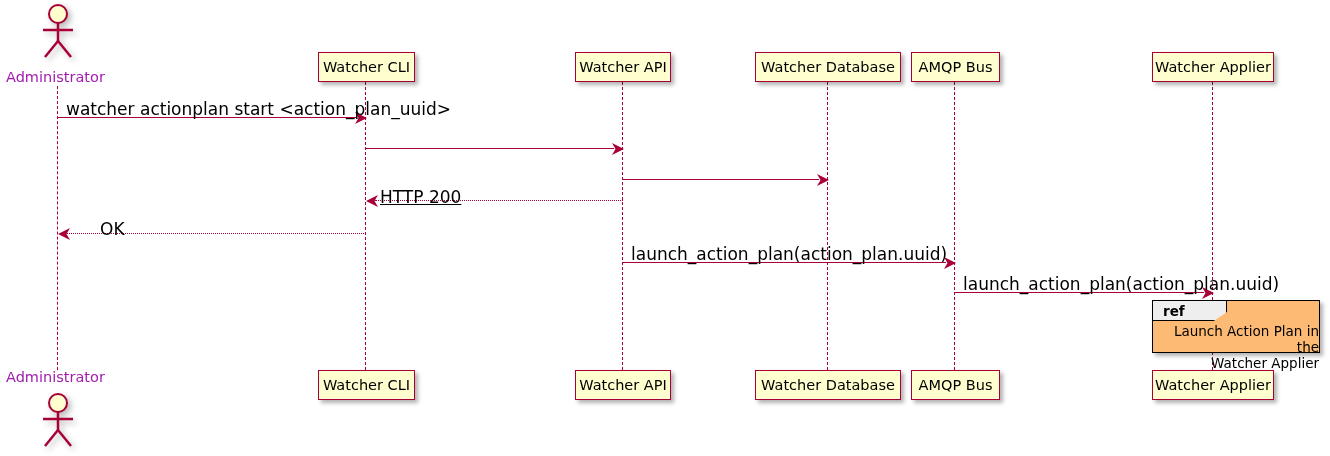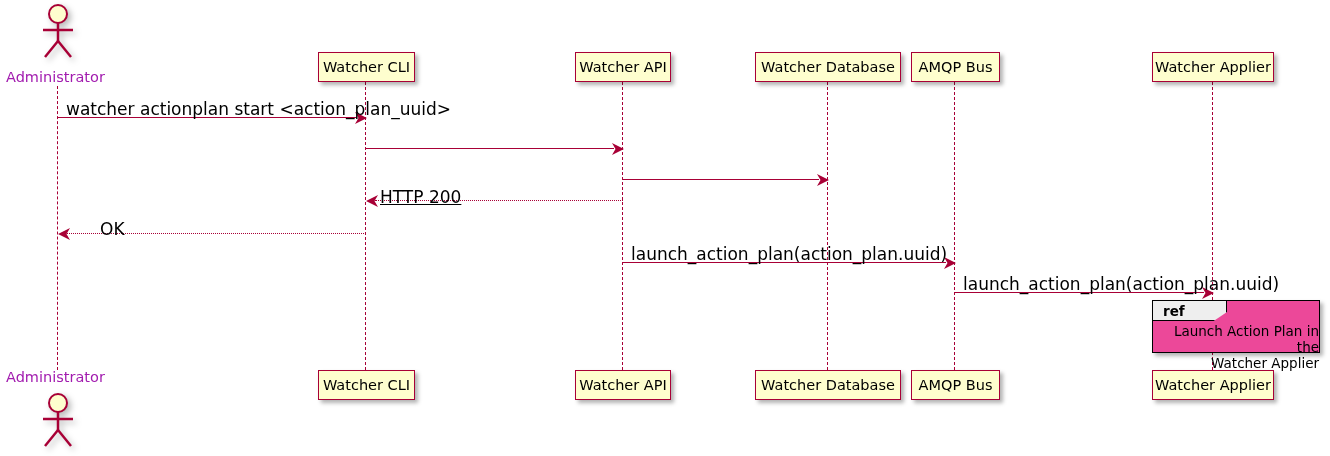--- a/index.html
+++ b/index.html
@@ -62,21 +62,21 @@
     font-size:17px;
     color:#000000;
     white-space:nowrap;
     line-height:1;
   }
 
   
   .refbox{
     position:absolute;
     box-sizing:border-box;
-    background:#ec4899;
+    background:#fdba74;
     border:1.5px solid #000000;
     box-shadow:3px 3px 4px rgba(0,0,0,0.30);
   }
   .ref-tab{
     position:absolute;
     left:0;top:0;
     height:20px;
     box-sizing:border-box;
     background:#EEEEEE;
     border-right:1.5px solid #000000;

